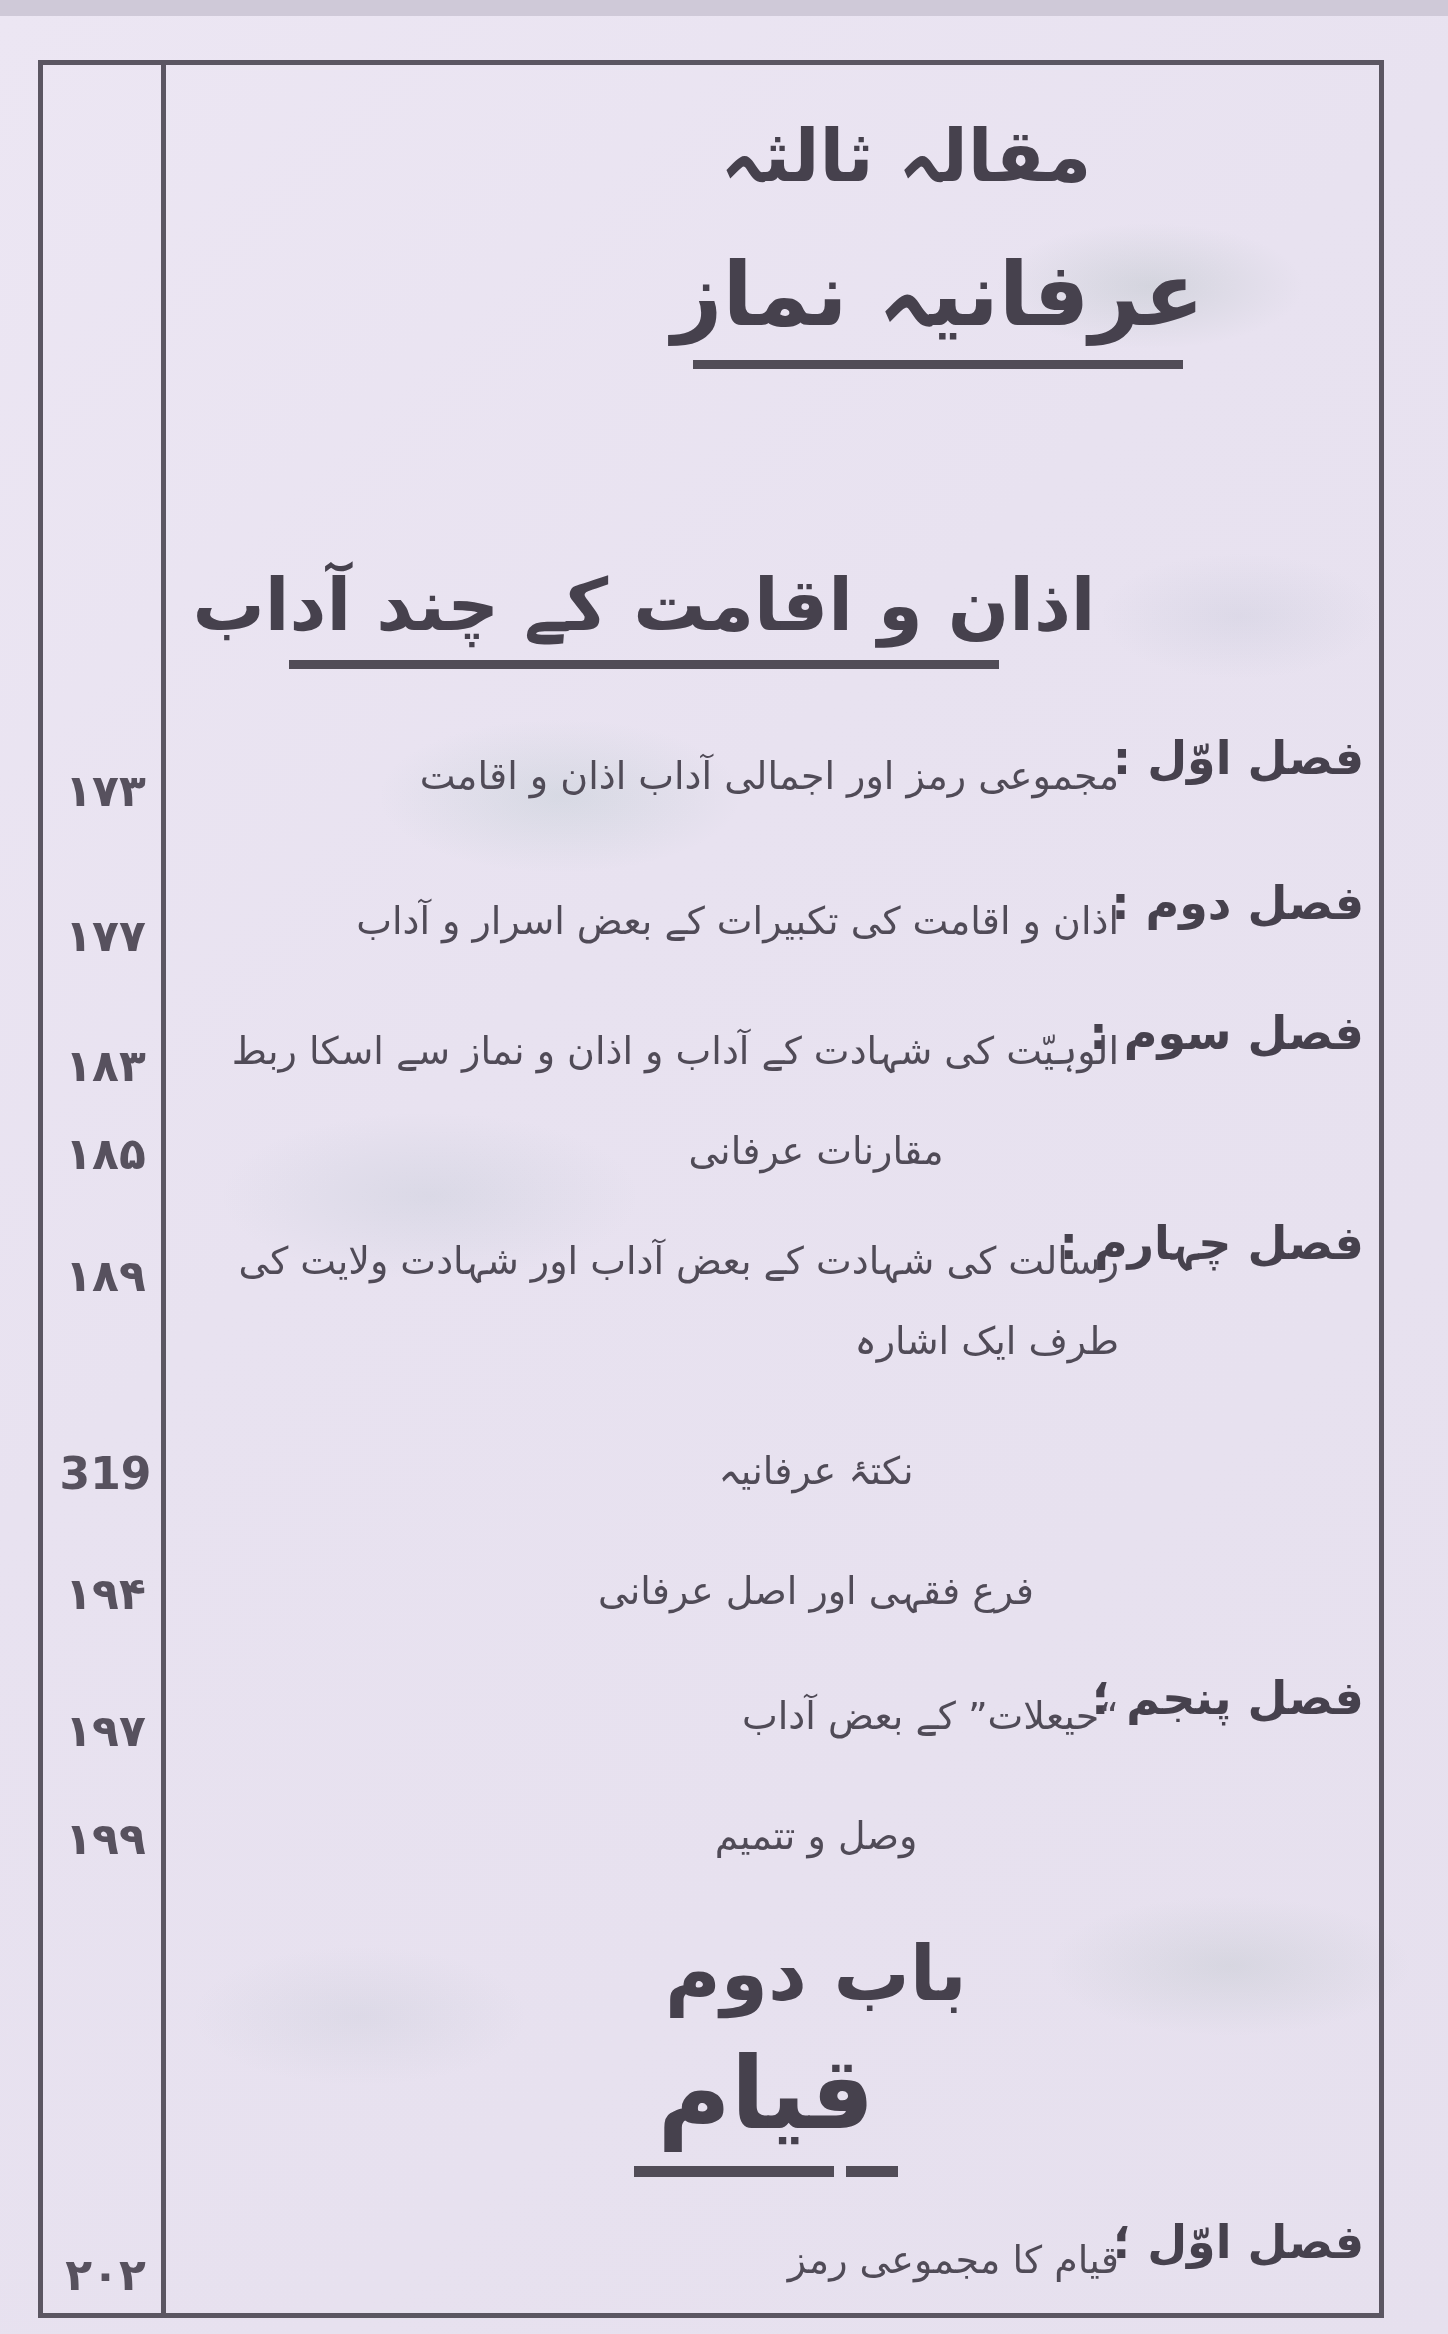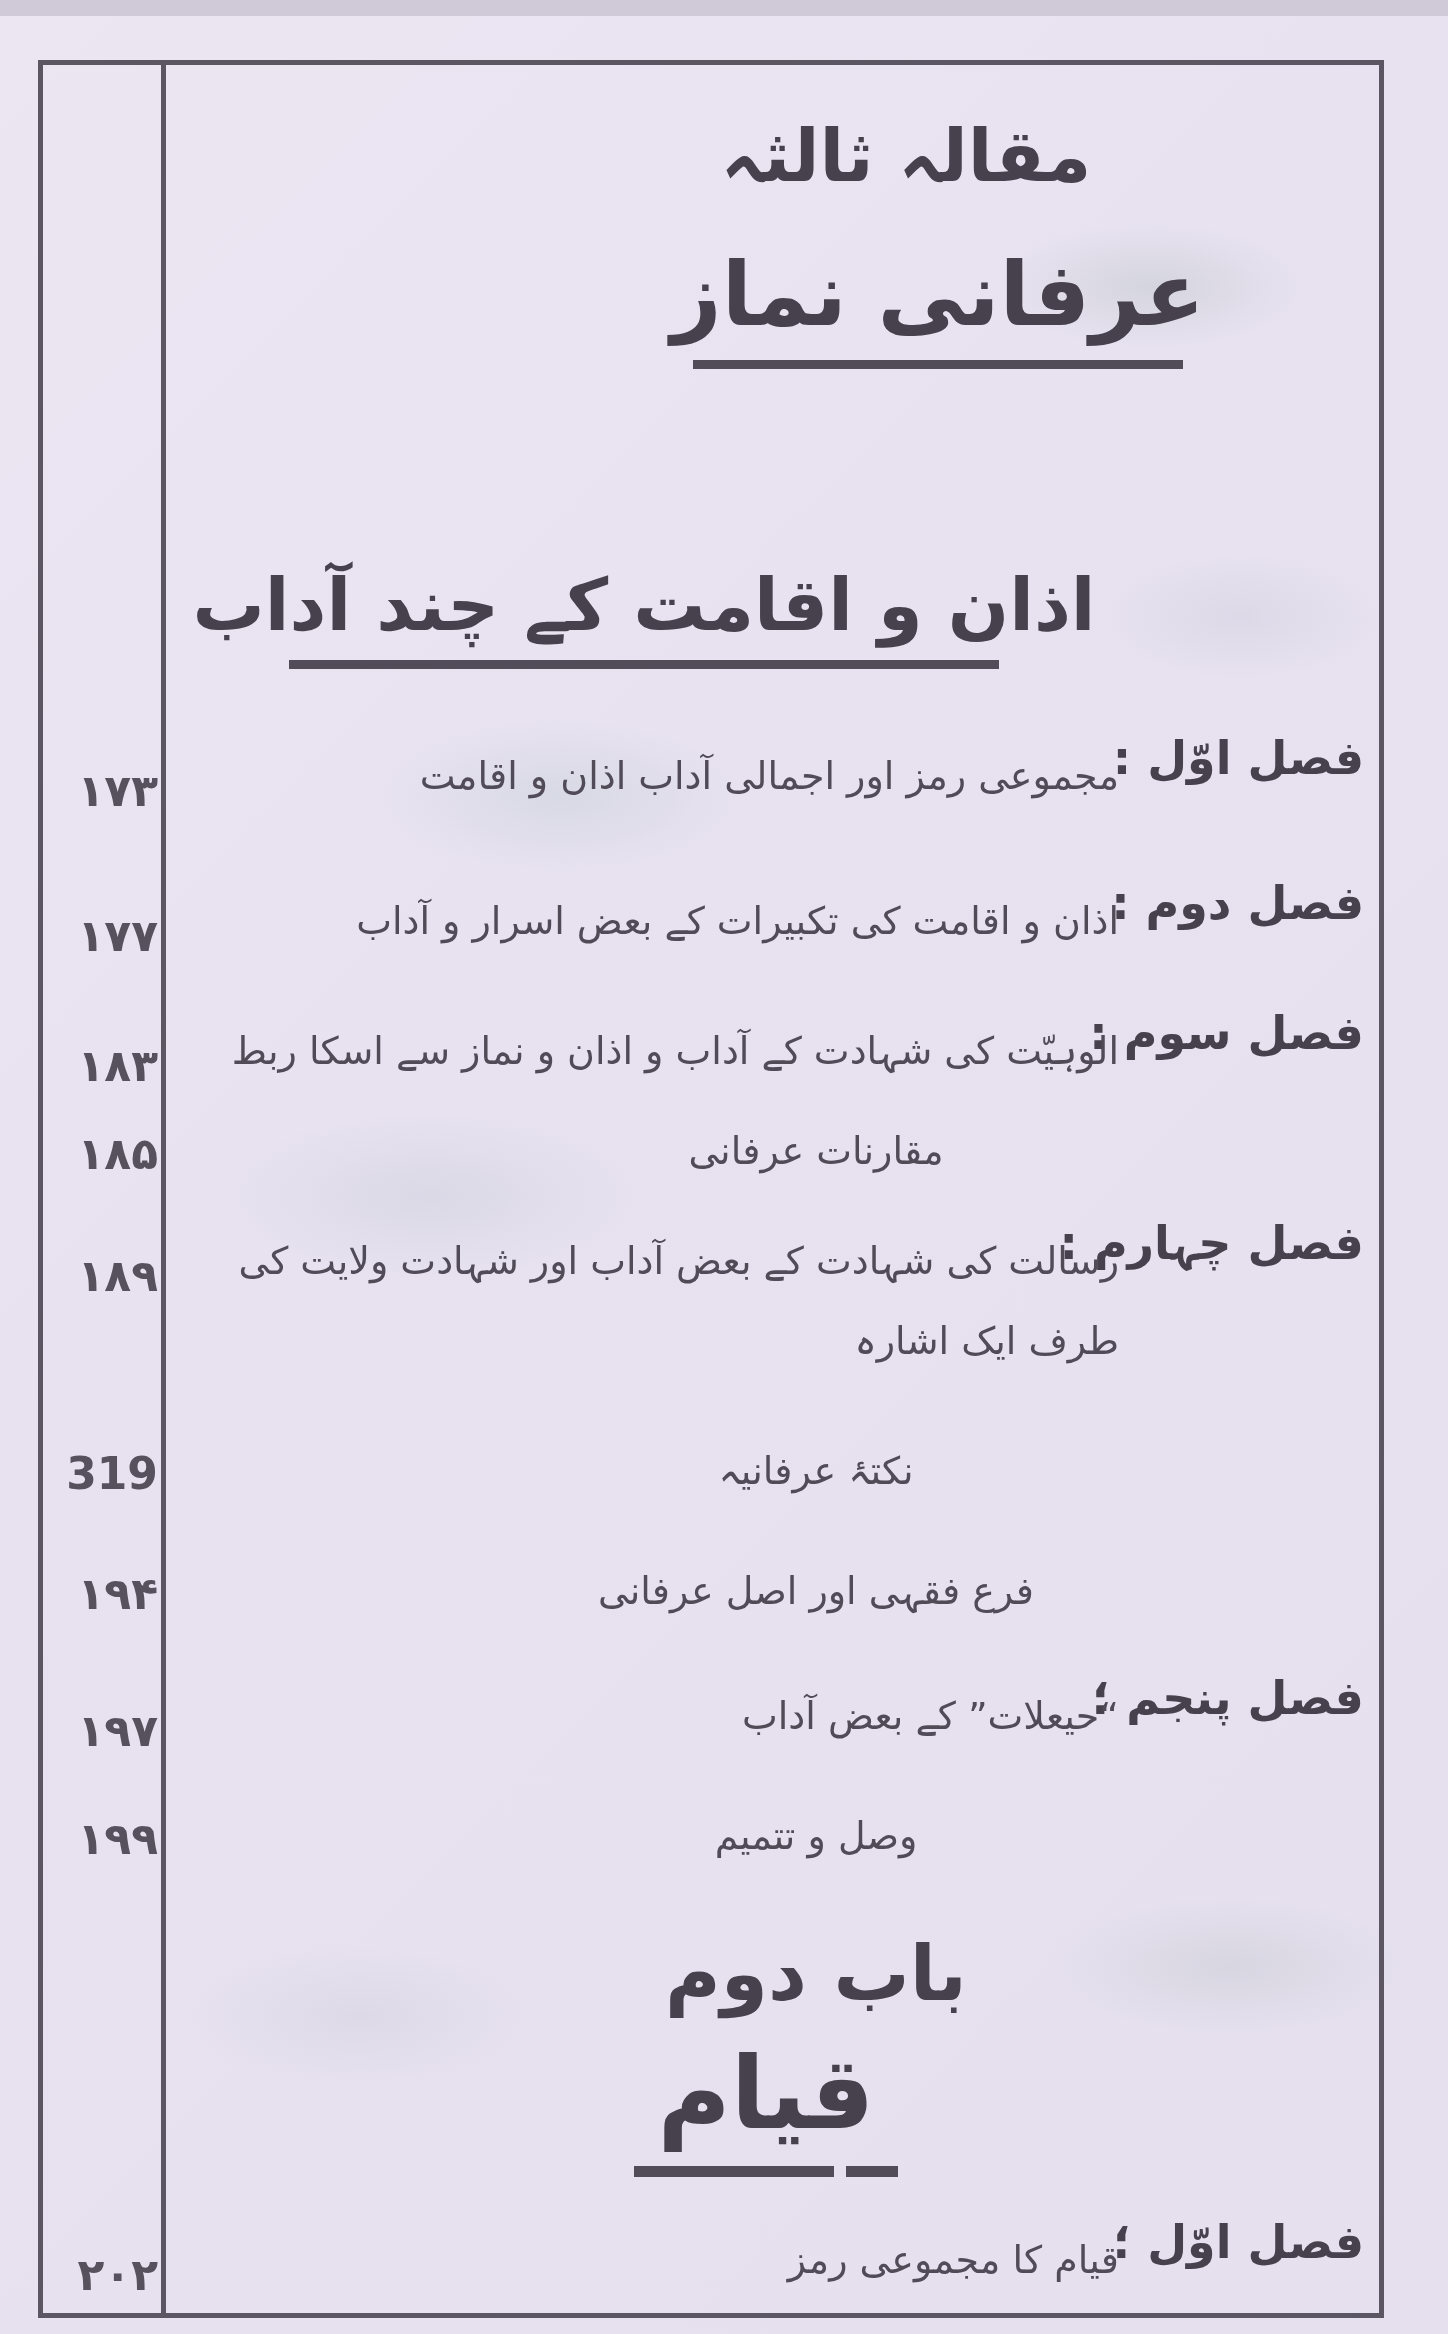--- a/index.html
+++ b/index.html
@@ -53,38 +53,38 @@
     font-size:46px;font-weight:bold;color:#46414d;white-space:nowrap;
   }
   .entry{
     position:absolute;right:245px;left:20px;top:6px;
     text-align:right;font-size:38px;line-height:2.1;color:#504b57;
   }
   .row.nowrap .entry{white-space:nowrap;}
   .row.center .entry{right:30px;left:130px;text-align:center;}
   .pagenum{
     position:absolute;left:-115px;top:34px;width:105px;
-    text-align:right;font-size:44px;font-weight:bold;color:#57515e;
+    text-align:center;font-size:44px;font-weight:bold;color:#57515e;
     direction:rtl;
   }
   .row.center .pagenum{top:22px;}
 </style>
 </head>
 <body>
 
 <div class="page">
   <div class="frame">
     <div class="divider"></div>
 
     <div class="heading" style="top:46px;font-size:72px;transform:translateX(140px);">
       <span>مقالہ ثالثہ</span>
     </div>
 
     <div class="heading" style="top:175px;font-size:88px;transform:translateX(172px);">
-      <span>عرفانی نماز</span>
+      <span>عرفانیہ نماز</span>
       <div class="hr" style="width:490px;"></div>
     </div>
 
 
     <div class="heading" style="top:495px;font-size:72px;transform:translateX(-122px);">
       <span>اذان و اقامت کے چند آداب</span>
       <div class="hr" style="width:710px;"></div>
     </div>
 
     <div class="row nowrap" style="top:666px;">

